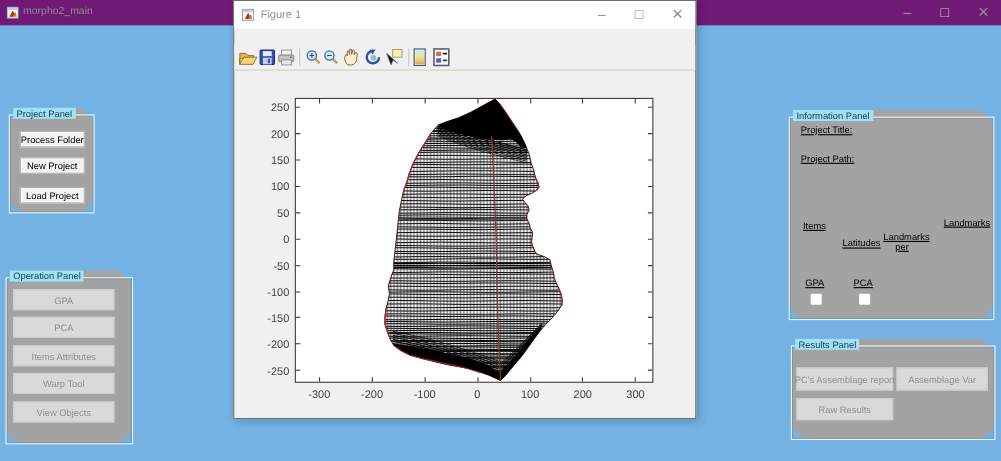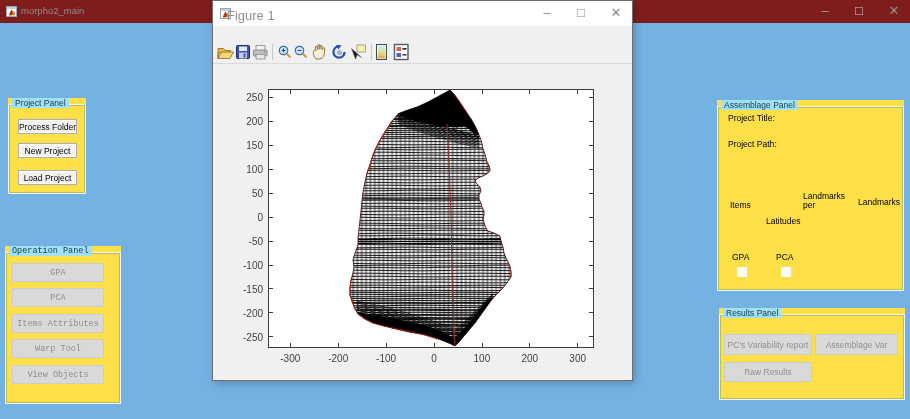--- a/index.html
+++ b/index.html
@@ -1,40 +1,40 @@
 <!DOCTYPE html>
 <html><head>
 <meta charset="utf-8">
 <style>
   html,body{margin:0;padding:0;}
   body{width:910px;height:419px;overflow:hidden;position:relative;
        font-family:"Liberation Sans",sans-serif;background:#74b2e4;}
   .abs{position:absolute;}
   
-  #maintb{left:0;top:0;width:910px;height:23px;background:#7f1d1d;}
+  #maintb{left:0;top:0;width:910px;height:23px;background:#701a75;}
   #maintb .wt{position:absolute;left:21px;top:5px;font-size:9.5px;color:#8f8f8f;}
   .capbtn{position:absolute;top:0;width:34px;height:22px;color:#8a8a8a;
           font-size:13px;text-align:center;line-height:22px;}
   
-  .panel{position:absolute;background:#fde047;}
+  .panel{position:absolute;background:#a3a3a3;border-radius:20px;}
   .panel .bord{position:absolute;left:0;top:6px;right:0;bottom:0;border:1px solid #e8f5fa;box-shadow:inset 0 0 0 1px rgba(70,115,135,0.33);}
   .panel .ttl{position:absolute;top:0px;left:4px;background:#a0e1f7;
               padding:0 3px;font-size:8.5px;color:#16404f;line-height:10px;white-space:nowrap;}
   .btn{position:absolute;background:#f2f2f2;border:1px solid #aeaeae;
        font-size:8.5px;color:#000;display:flex;align-items:center;justify-content:center;white-space:nowrap;
        box-shadow:inset 0 0 0 1px #fdfdfd;}
   .btn.dis{background:#d9d9d9;color:#8f8f8f;border-color:#c9cdd0;box-shadow:none;}
-  .lbl{position:absolute;font-size:8.5px;color:#000;white-space:nowrap;}
+  .lbl{position:absolute;font-size:8.5px;color:#000;white-space:nowrap;text-decoration:underline;}
   .cbx{position:absolute;width:10px;height:10px;background:#fdfefe;border-radius:1px;}
   
   #figwin{left:212px;top:0;width:421px;height:381px;background:#f0f0f0;
           border:1px solid #6e6e6e;box-sizing:border-box;
           box-shadow:2px 3px 8px rgba(0,0,0,0.22);}
   #figtb{position:absolute;left:0;top:0;width:100%;height:25px;background:#ffffff;}
-  #figtb .wt{position:absolute;left:14px;top:7px;font-size:13px;color:#8f8f8f;}
+  #figtb .wt{position:absolute;left:24px;top:7px;font-size:10px;color:#8f8f8f;}
   #figmenu{position:absolute;left:0;top:25px;width:100%;height:15px;background:#84cc16;margin-top:23px;}
   #figmenu span{position:absolute;left:5px;top:0px;font-size:9px;color:#000;font-weight:bold;}
   #figtool{position:absolute;left:0;top:40px;width:100%;height:22px;background:#f0f0f0;
            border-bottom:1px solid #dadada;}
 </style>
 </head>
 <body>
 
 <div id="maintb" class="abs">
   <svg class="abs" style="left:6px;top:6px" width="11" height="11" viewBox="0 0 11 11">
@@ -50,49 +50,49 @@
 </div>
 
 <div class="panel" style="left:8px;top:98px;width:78px;height:96px;">
   <div class="bord"></div>
     <div class="ttl">Project Panel</div>
   <div class="btn" style="left:10px;top:21px;width:57px;height:13px;">Process Folder</div>
   <div class="btn" style="left:10px;top:45px;width:57px;height:13px;">New Project</div>
   <div class="btn" style="left:10px;top:72px;width:57px;height:13px;">Load Project</div>
 </div>
 
-<div class="panel" style="left:5px;top:246px;width:116px;height:158px;font-family:Liberation Mono, monospace;">
+<div class="panel" style="left:5px;top:246px;width:116px;height:158px;">
   <div class="bord"></div>
     <div class="ttl">Operation Panel</div>
   <div class="btn dis" style="left:7px;top:17px;width:90px;height:17px;">GPA</div>
   <div class="btn dis" style="left:7px;top:42px;width:90px;height:17px;">PCA</div>
   <div class="btn dis" style="left:7px;top:68px;width:90px;height:17px;">Items Attributes</div>
   <div class="btn dis" style="left:7px;top:119px;width:90px;height:17px;">View Objects</div>
   <div class="btn dis" style="left:7px;top:93px;width:90px;height:17px;">Warp Tool</div>
 </div>
 
 <div class="panel" style="left:717px;top:100px;width:187px;height:191px;">
   <div class="bord"></div>
-    <div class="ttl">Assemblage Panel</div>
+    <div class="ttl">Information Panel</div>
   <div class="lbl" style="left:11px;top:13px;">Project Title:</div>
   <div class="lbl" style="left:11px;top:39px;">Project Path:</div>
   <div class="lbl" style="left:13px;top:100px;text-align:center;">Items</div>
   <div class="lbl" style="left:49px;top:116px;">Latitudes</div>
-  <div class="lbl" style="left:86px;top:92px;width:34px;text-align:left;white-space:normal;line-height:9px;">Landmarks per</div>
+  <div class="lbl" style="left:86px;top:111px;width:34px;text-align:center;white-space:normal;line-height:9px;">Landmarks per</div>
   <div class="lbl" style="left:141px;top:97px;">Landmarks</div>
   <div class="lbl" style="left:15px;top:152px;">GPA</div>
   <div class="lbl" style="left:59px;top:152px;">PCA</div>
   <div class="cbx" style="left:20px;top:167px;"></div>
   <div class="cbx" style="left:64px;top:167px;"></div>
 </div>
 
 <div class="panel" style="left:719px;top:308px;width:186px;height:92px;">
   <div class="bord"></div>
     <div class="ttl">Results Panel</div>
-  <div class="btn dis" style="left:5px;top:26px;width:86px;height:19px;">PC's Variability report</div>
+  <div class="btn dis" style="left:5px;top:26px;width:86px;height:19px;">PC's Assemblage report</div>
   <div class="btn dis" style="left:96px;top:26px;width:81px;height:19px;">Assemblage Var</div>
   <div class="btn dis" style="left:5px;top:54px;width:86px;height:18px;">Raw Results</div>
 </div>
 
 <div id="figwin" class="abs">
   <div id="figtb">
     <svg class="abs" style="left:7px;top:7px" width="11" height="11" viewBox="0 0 11 11">
       <rect x="0.5" y="0.5" width="10" height="10" fill="#fbfcfe" stroke="#98a5b8" stroke-width="1"></rect>
       <rect x="1" y="1" width="9" height="2" fill="#c3cfe0"></rect>
       <path d="M2.8 9.2 C3.8 6.4 4.6 4.9 5.7 3.6 L6.7 6.1 L8.2 4.9 L9.2 9.2 Z" fill="#e2701f"></path>

